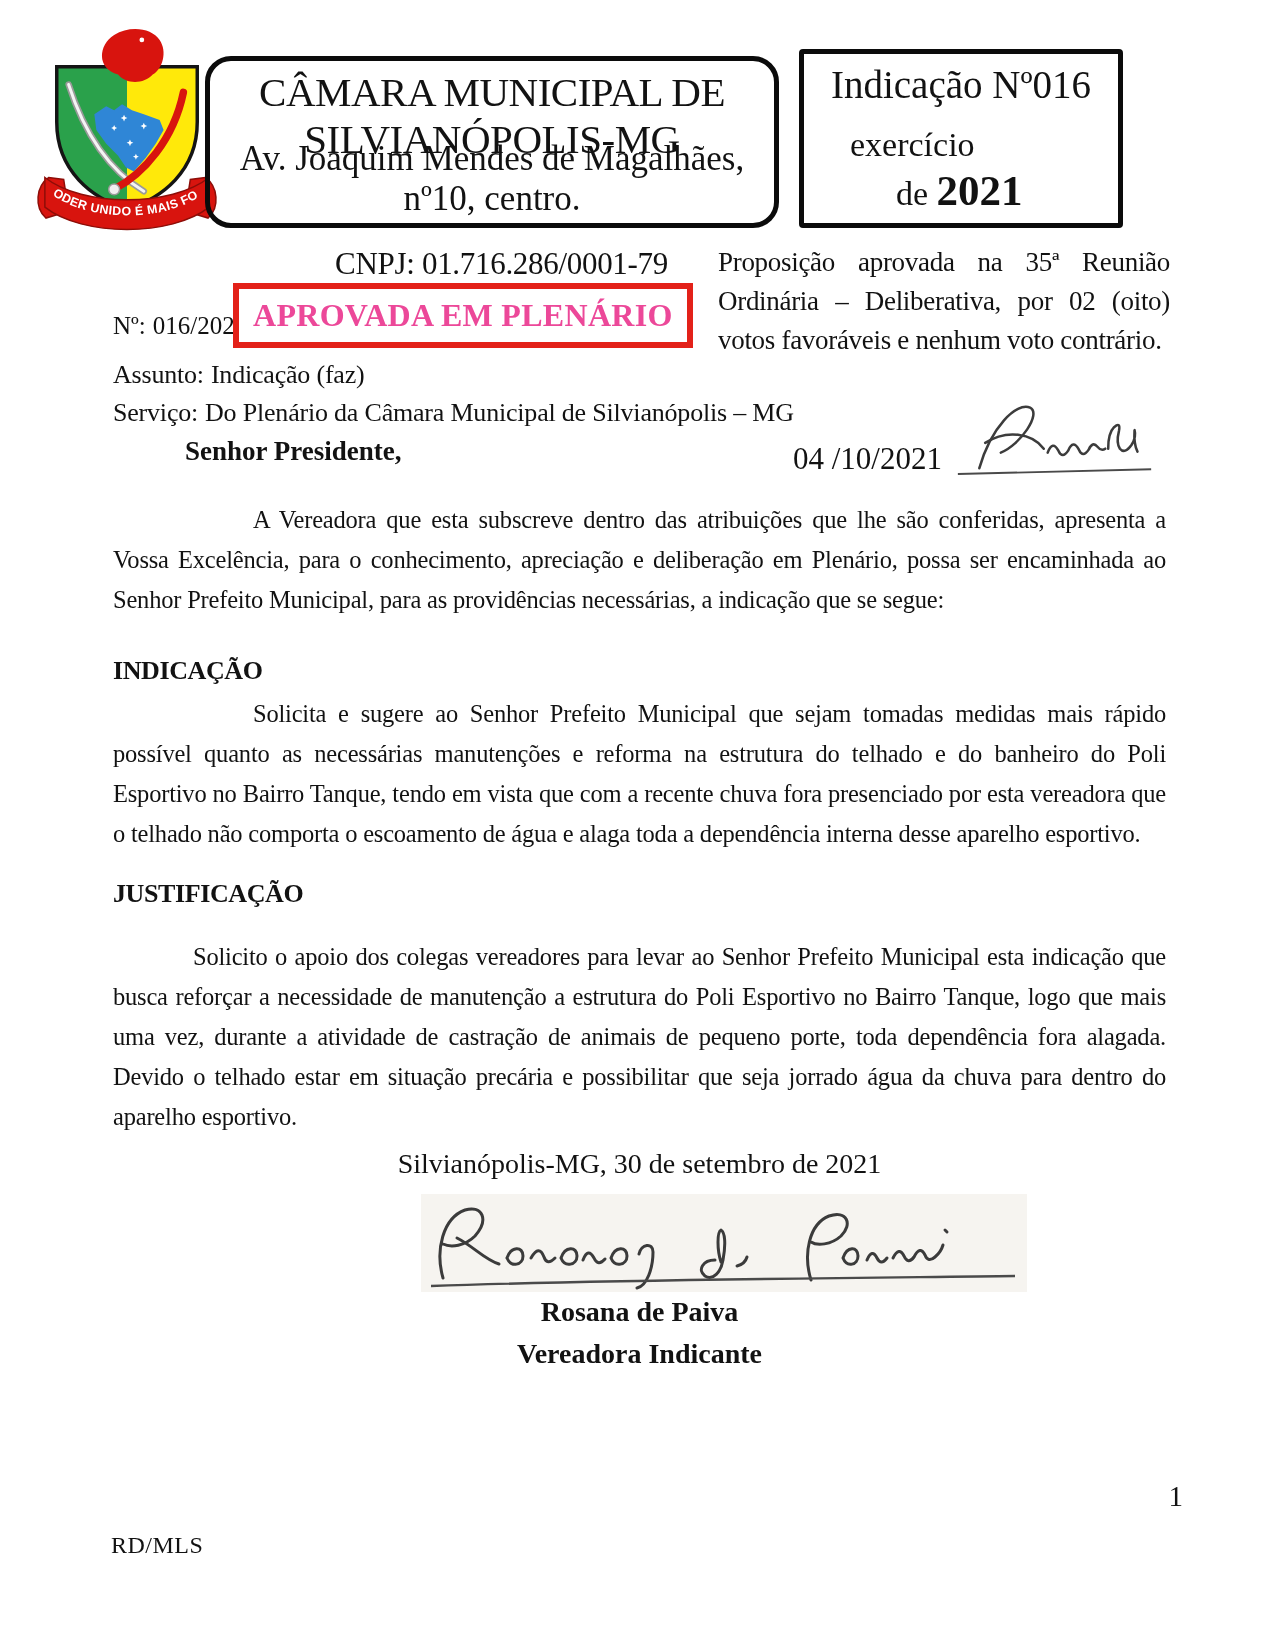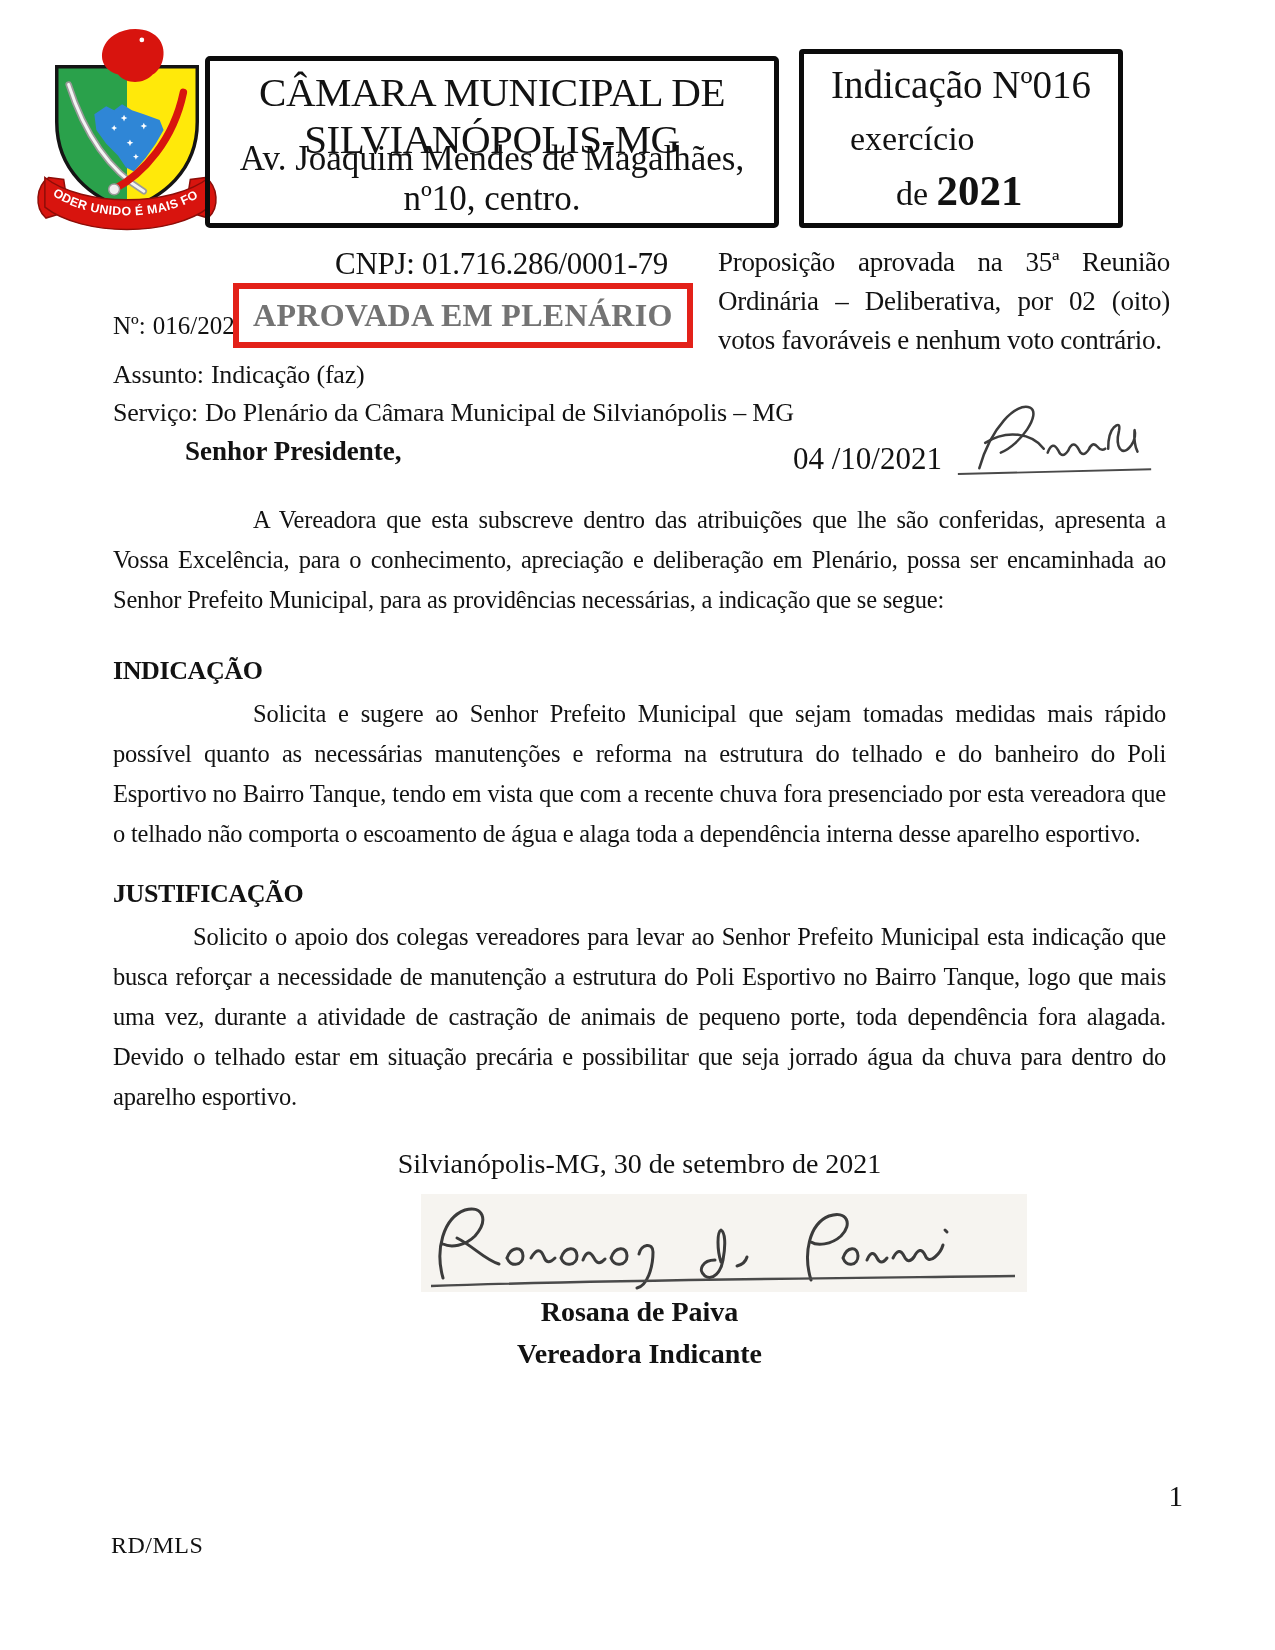--- a/index.html
+++ b/index.html
@@ -6,59 +6,59 @@
   html,body { background:#ffffff; }
   .page {
     position:relative; width:1275px; height:1650px; background:#fff;
     font-family:"Liberation Serif", serif; color:#121212; overflow:hidden;
   }
   .abs { position:absolute; }
 
   
   .org-box {
     left:205px; top:56px; width:574px; height:172px;
-    border:5px solid #0b0b0b; border-radius:5px; text-align:center;
+    border:5px solid #0b0b0b; border-radius:26px; text-align:center;
   }
   .org-title { margin-top:8px; font-size:41px; line-height:47px; font-weight:400; letter-spacing:-0.5px; }
   .org-address { position:absolute; left:0; right:0; bottom:4px; font-size:35px; }
 
   .doc-box {
     left:799px; top:49px; width:324px; height:179px;
     border:5px solid #0b0b0b; border-radius:4px;
   }
   .doc-l1 { position:absolute; top:8px; left:0; right:0; text-align:center; font-size:39px; }
-  .doc-l2 { position:absolute; top:66px; left:46px; font-size:34px; }
+  .doc-l2 { position:absolute; top:72px; left:46px; font-size:34px; }
   .doc-l3 { position:absolute; bottom:8px; left:92px; font-size:34px; }
   .doc-year { font-weight:bold; font-size:43px; }
 
   .cnpj { left:335px; top:246px; font-size:31px; letter-spacing:-0.3px; }
 
   .num-line { left:113px; top:312px; font-size:25px; }
   .stamp {
-    left:233px; top:283px; border:6px solid #e32119; color:#737373;
+    left:233px; top:283px; border:6px solid #e32119; color:#ec4899;
     font-weight:bold; font-size:32px; padding:8px 14px; letter-spacing:0.3px;
     background:#fff;
   }
   .meta-line { left:113px; font-size:26px; letter-spacing:-0.2px; }
   .meta-label { font-weight:normal; margin-right:7px; }
   .salutation { left:185px; top:436px; font-size:27px; font-weight:bold; }
 
   
   .approval { left:718px; top:240px; width:452px; }
   .approval-title { font-size:29px; font-weight:bold; text-align:center; letter-spacing:-0.4px; }
   .approval-body { margin-top:3px; font-size:27px; line-height:39px; text-align:justify; letter-spacing:-0.3px; }
   .approval-date { left:793px; top:441px; font-size:31px; }
 
   
   .body-par {
     left:113px; width:1053px; font-size:24.5px; line-height:40px;
     text-align:justify; letter-spacing:-0.2px;
   }
   .indent-lg { text-indent:140px; }
-  .indent-sm { text-indent:80px; }
+  .indent-sm { text-indent:80px;margin-top:20px; }
   .section-heading { left:113px; font-size:26px; font-weight:bold; letter-spacing:-0.4px; }
 
   .dateline { left:113px; width:1053px; top:1148px; text-align:center; font-size:28px; }
   .sig-name  { left:113px; width:1053px; top:1296px; text-align:center; font-size:28px; font-weight:bold; }
   .sig-role  { left:113px; width:1053px; top:1338px; text-align:center; font-size:28px; font-weight:bold; }
 
   .page-number { left:1063px; top:1480px; width:120px; text-align:right; font-size:29px; }
   .footer-initials { left:111px; top:1532px; font-size:24px; letter-spacing:0.5px; }
 
   svg { display:block; }

